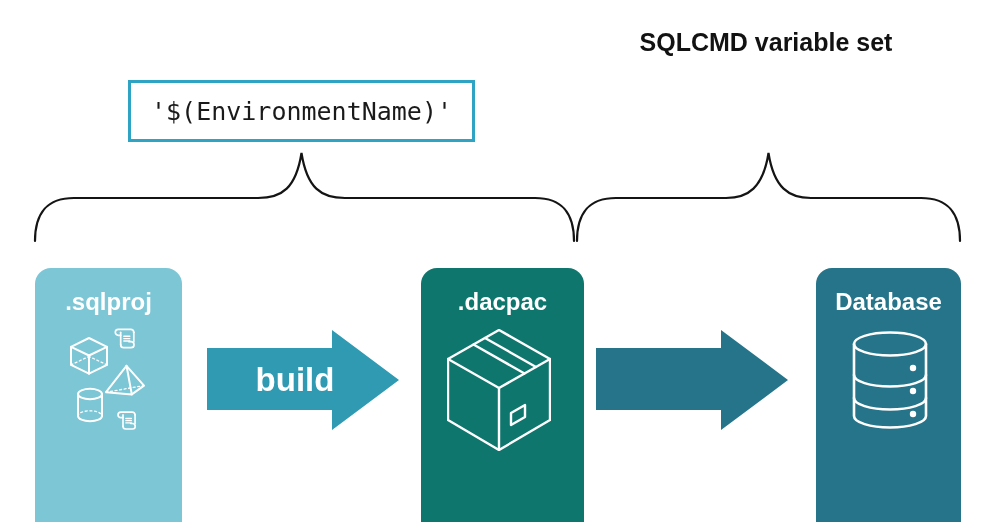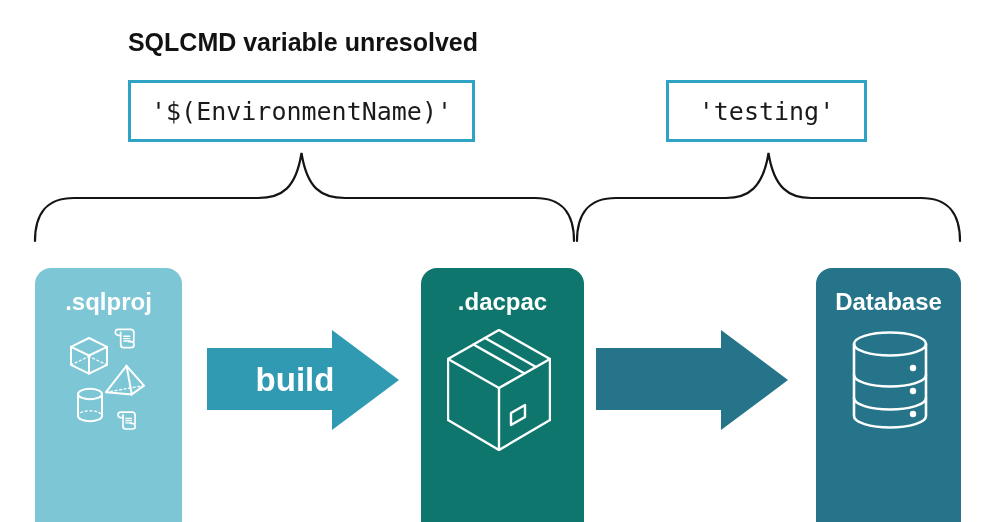--- a/index.html
+++ b/index.html
@@ -48,27 +48,24 @@
   #label-build  { left:207px; width:160px; }
   #label-deploy { left:596px; width:157px; }
 
   .wicon { stroke:#ffffff; fill:none; stroke-linecap:round; stroke-linejoin:round; }
 </style>
 </head>
 <body>
 
 <div class="canvas">
 
-  <div class="heading" id="heading-left">SQLCMD variable unresolved</div>
+  <div class="heading" id="heading-right">SQLCMD variable set</div>
 
   <div class="codebox" id="codebox-left" style="border-color: rgb(46, 163, 196);">
     <span class="code">'$(EnvironmentName)'</span>
-  </div>
-  <div class="codebox" id="codebox-right" style="border-color: rgb(46, 163, 196);">
-    <span class="code">'testing'</span>
   </div>
 
   <svg class="overlay" viewBox="0 0 1000 522">
     <path d="M35,241 C35,215 45,198 74,198 L258,198 C282,198 296,188 301.5,153
              C307,188 321,198 345,198 L535,198 C564,198 574,215 574,241" fill="none" stroke="#141414" stroke-width="2.2" stroke-linecap="round"></path>
     <path d="M577,241 C577,215 587,198 616,198 L726,198 C748,198 763,188 768.5,153
              C774,188 789,198 811,198 L921,198 C950,198 960,215 960,241" fill="none" stroke="#141414" stroke-width="2.2" stroke-linecap="round"></path>
 
     <polygon points="207,348 332,348 332,330 399,380 332,430 332,410 207,410" fill="#2f9ab2"></polygon>
     <polygon points="596,348 721,348 721,330 788,380 721,430 721,410 596,410" fill="#25748a"></polygon>

